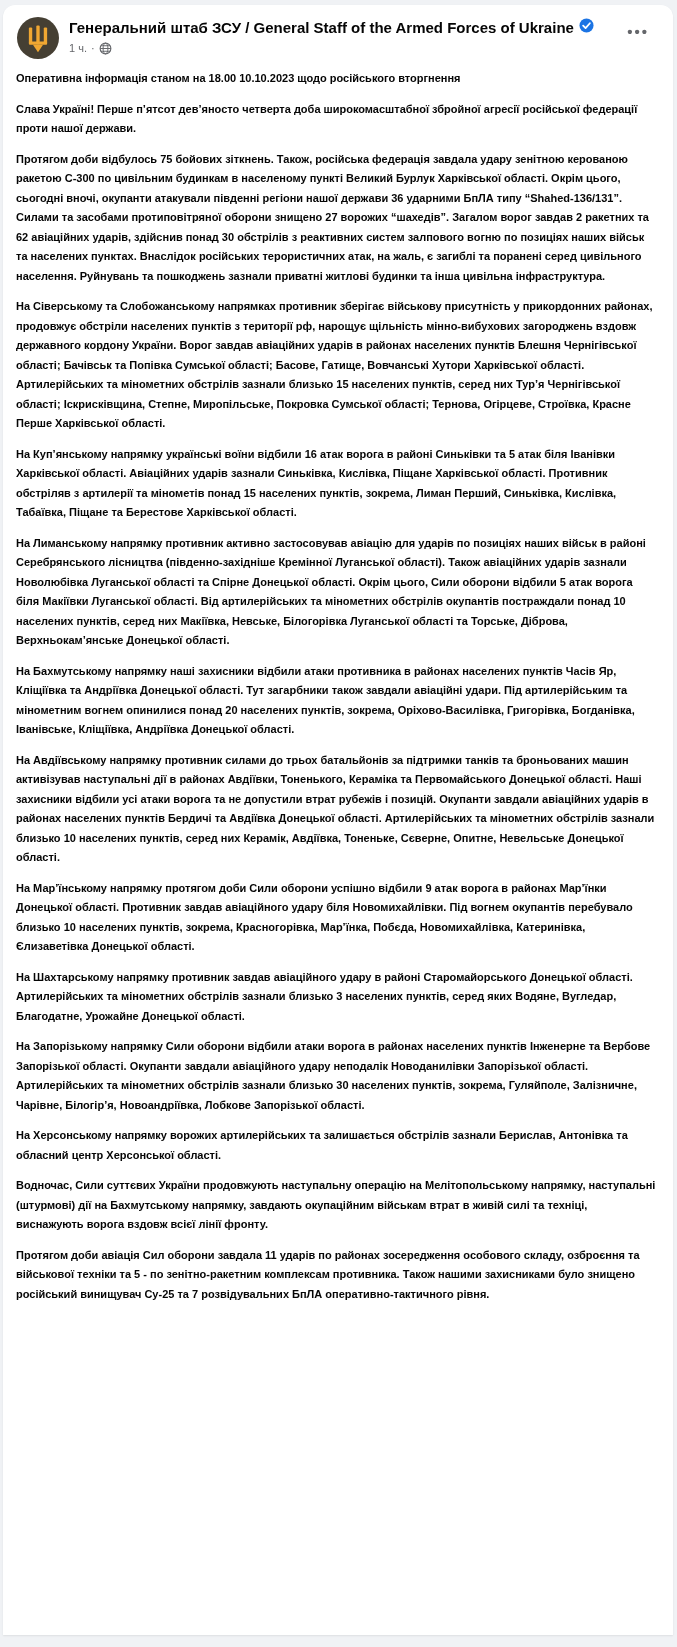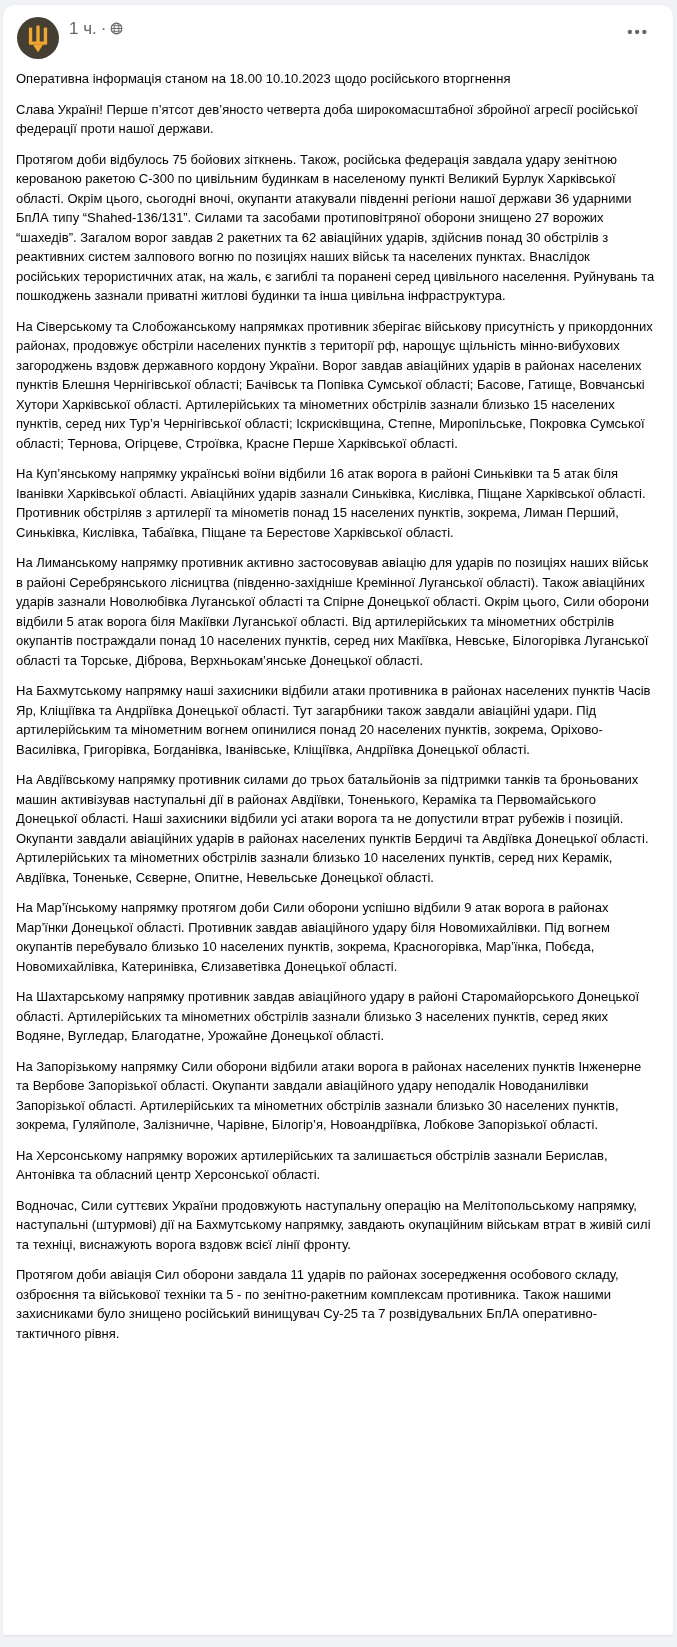--- a/index.html
+++ b/index.html
@@ -56,25 +56,25 @@
     white-space: nowrap;
     overflow: hidden;
     text-overflow: ellipsis;
   }
   .verified-badge {
     flex: 0 0 auto;
     display: inline-block;
   }
   .meta-row {
     display: flex;
-    align-items: flex-start;
+    align-items: center;
     gap: 4px;
     margin-top: 4px;
     color: #65676b;
-    font-size: 17px;
+    font-size: 11px;
     line-height: 14px;
   }
   .timestamp { cursor: pointer; }
   .dot-sep { color: #65676b; }
   .more-button {
     background: none;
     border: none;
     color: #65676b;
     font-size: 15px;
     font-weight: 700;
@@ -83,24 +83,25 @@
     margin-top: 4px;
     cursor: pointer;
     border-radius: 50%;
     line-height: 10px;
   }
   .post-body {
     padding: 10px 16px 0 13px;
   }
   .post-body p {
     margin: 0 0 11px 0;
-    font-size: 13px;
+    font-size: 11px;
     line-height: 19.5px;
     color: #050505;
     word-wrap: break-word;
+    font-weight: bold;
   }
 </style>
 </head>
 <body>
 
 <div class="page">
   <div class="card">
 
     <div class="post-header">
       <a class="avatar" title="">
@@ -110,20 +111,29 @@
             <rect x="11.3" y="10" width="3.2" height="15" rx="1"></rect>
             <rect x="18.4" y="8" width="3.2" height="18" rx="1"></rect>
             <rect x="25.5" y="10" width="3.2" height="15" rx="1"></rect>
             <rect x="11.3" y="23.4" width="17.4" height="3" rx="1"></rect>
             <path d="M20 33.5 L15.2 26.4 h9.6 Z"></path>
           </g>
         </svg>
       </a>
 
       <div class="header-text">
+        <div class="title-row">
+          <span class="page-name">Генеральний штаб ЗСУ / General Staff of the Armed Forces of Ukraine</span>
+          <span class="verified-badge">
+            <svg width="15" height="15" viewBox="0 0 16 16">
+              <circle cx="8" cy="8" r="7.5" fill="#1b74e4"></circle>
+              <path d="M4.4 8.2 L7 10.8 L11.6 5.6" stroke="#ffffff" stroke-width="1.9" fill="none" stroke-linecap="round" stroke-linejoin="round"></path>
+            </svg>
+          </span>
+        </div>
         <div class="meta-row">
           <span class="timestamp">1 ч.</span>
           <span class="dot-sep">·</span>
           <span style="display:inline-flex;">
             <svg width="13" height="13" viewBox="0 0 16 16">
               <circle cx="8" cy="8" r="6.6" fill="none" stroke="#65676b" stroke-width="1.4"></circle>
               <ellipse cx="8" cy="8" rx="3" ry="6.6" fill="none" stroke="#65676b" stroke-width="1.2"></ellipse>
               <line x1="1.4" y1="8" x2="14.6" y2="8" stroke="#65676b" stroke-width="1.2"></line>
               <line x1="2.2" y1="4.6" x2="13.8" y2="4.6" stroke="#65676b" stroke-width="1.2"></line>
               <line x1="2.2" y1="11.4" x2="13.8" y2="11.4" stroke="#65676b" stroke-width="1.2"></line>

